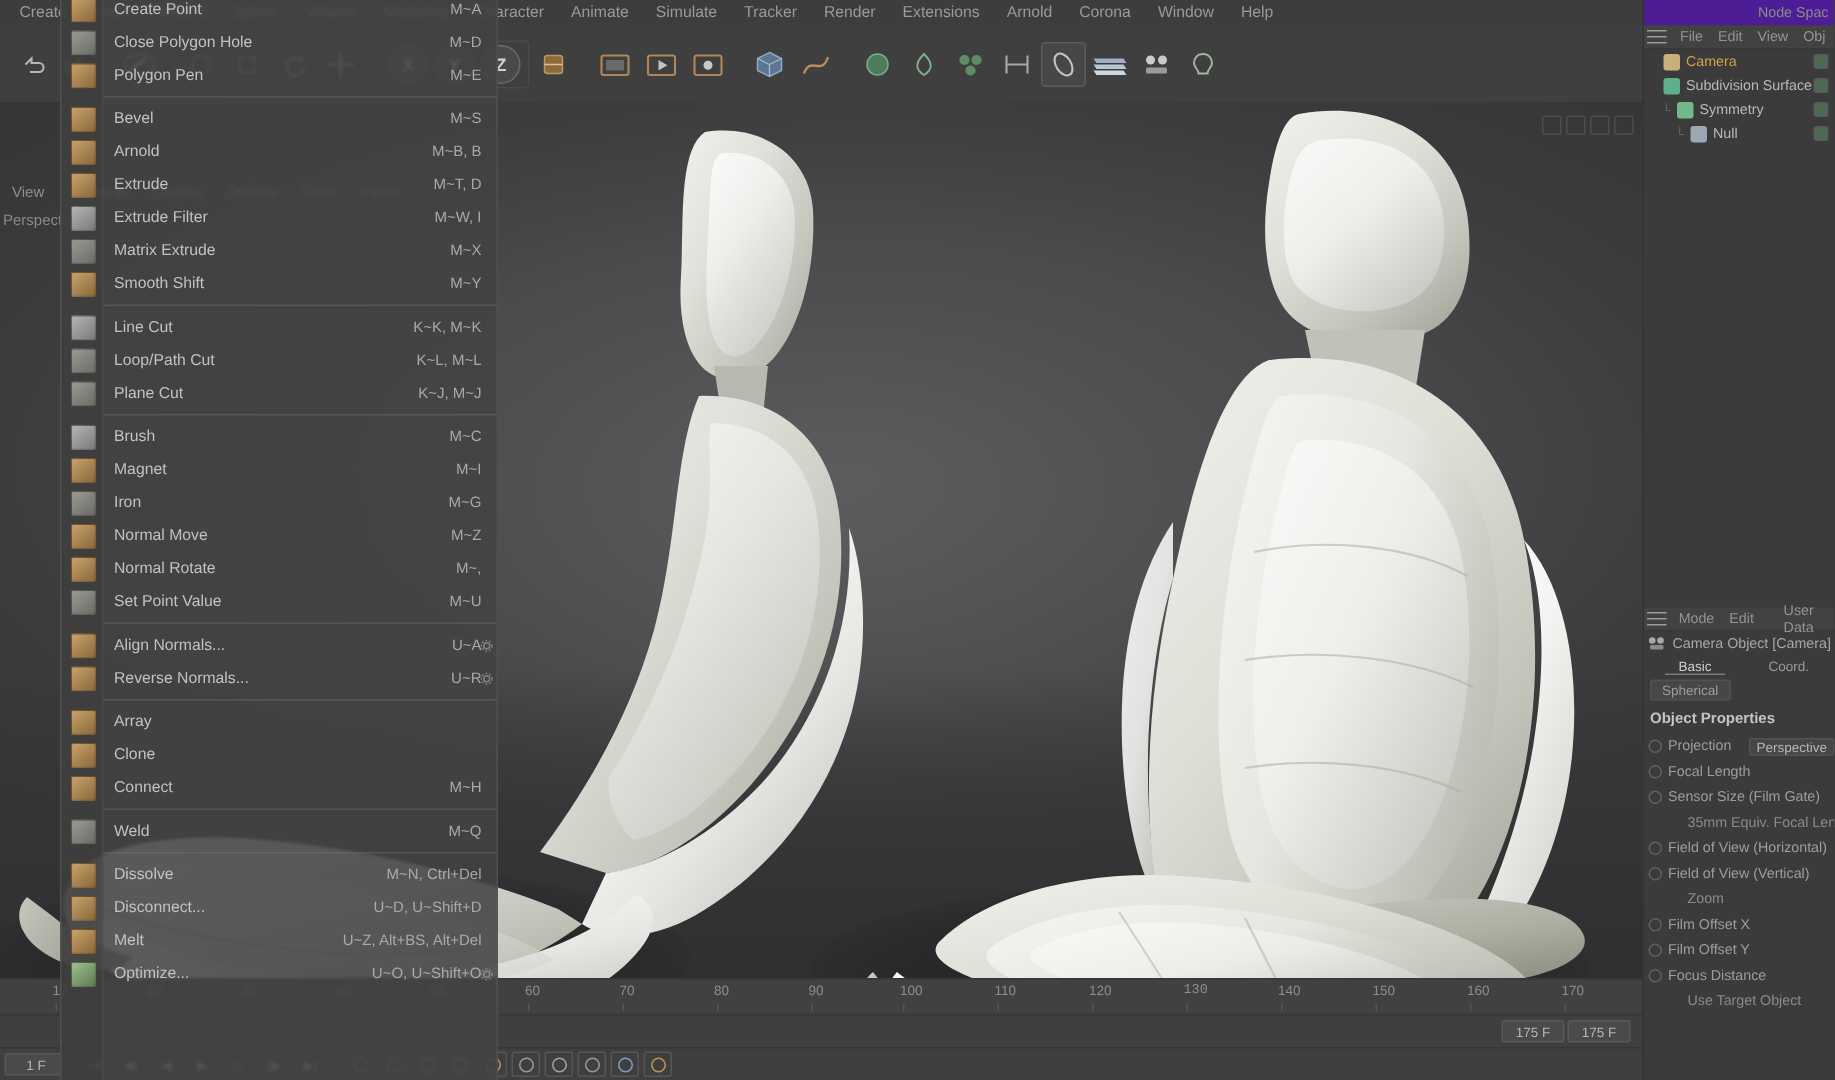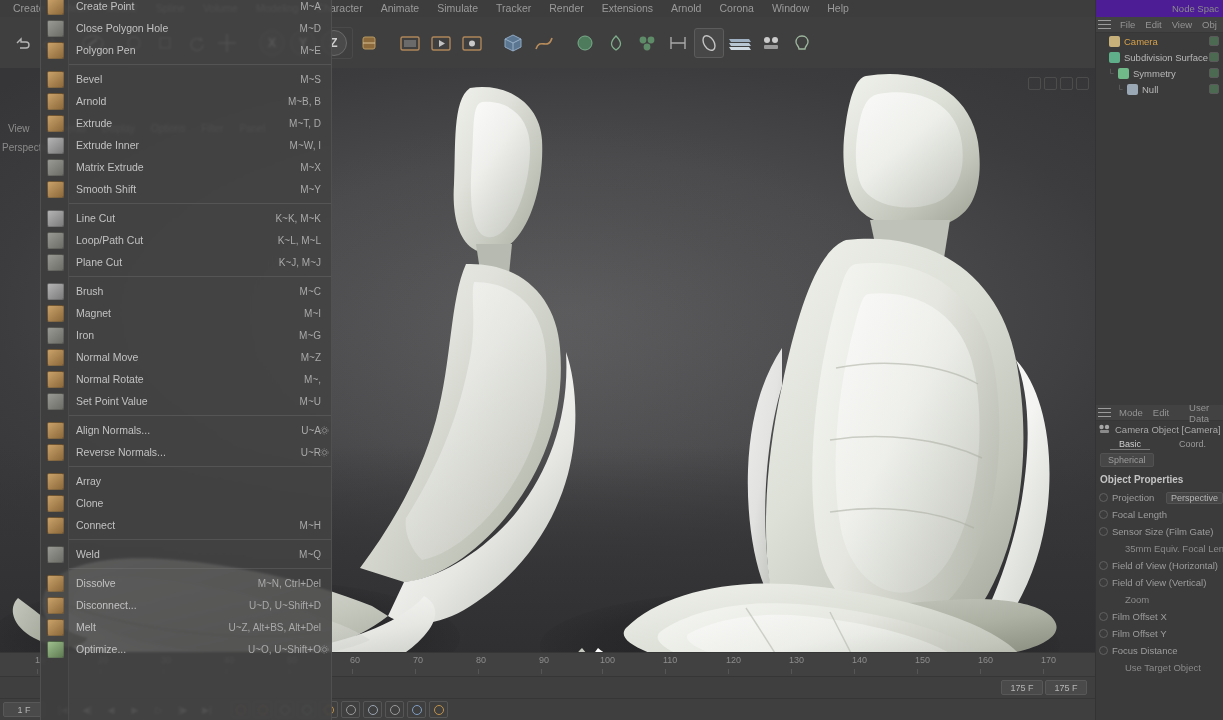--- a/index.html
+++ b/index.html
@@ -591,21 +591,21 @@
       <div class="tick" style="left: 476px;">80</div>
       <div class="tickmark" style="left: 478px;"></div>
       <div class="tick" style="left: 539px;">90</div>
       <div class="tickmark" style="left: 541px;"></div>
       <div class="tick" style="left: 600px;">100</div>
       <div class="tickmark" style="left: 602px;"></div>
       <div class="tick" style="left: 663px;">110</div>
       <div class="tickmark" style="left: 665px;"></div>
       <div class="tick" style="left: 726px;">120</div>
       <div class="tickmark" style="left: 728px;"></div>
-      <div class="tick" style="left: 789px;">130</div>
+      <div class="tick" style="left: 789px; font-family: Liberation Mono, monospace;">130</div>
       <div class="tickmark" style="left: 791px;"></div>
       <div class="tick" style="left: 852px;">140</div>
       <div class="tickmark" style="left: 854px;"></div>
       <div class="tick" style="left: 915px;">150</div>
       <div class="tickmark" style="left: 917px;"></div>
       <div class="tick" style="left: 978px;">160</div>
       <div class="tickmark" style="left: 980px;"></div>
       <div class="tick" style="left: 1041px;">170</div>
       <div class="tickmark" style="left: 1043px;"></div>
     </div>
@@ -811,21 +811,21 @@
           <div class="mlabel">Arnold</div>
           <div class="mkey">M~B, B</div>
         </div>
         <div class="mrow">
           <div class="mic "></div>
           <div class="mlabel">Extrude</div>
           <div class="mkey">M~T, D</div>
         </div>
         <div class="mrow">
           <div class="mic grey"></div>
-          <div class="mlabel">Extrude Inner</div>
+          <div class="mlabel">Extrude Filter</div>
           <div class="mkey">M~W, I</div>
         </div>
         <div class="mrow">
           <div class="mic dull"></div>
           <div class="mlabel">Matrix Extrude</div>
           <div class="mkey">M~X</div>
         </div>
         <div class="mrow">
           <div class="mic "></div>
           <div class="mlabel">Smooth Shift</div>

